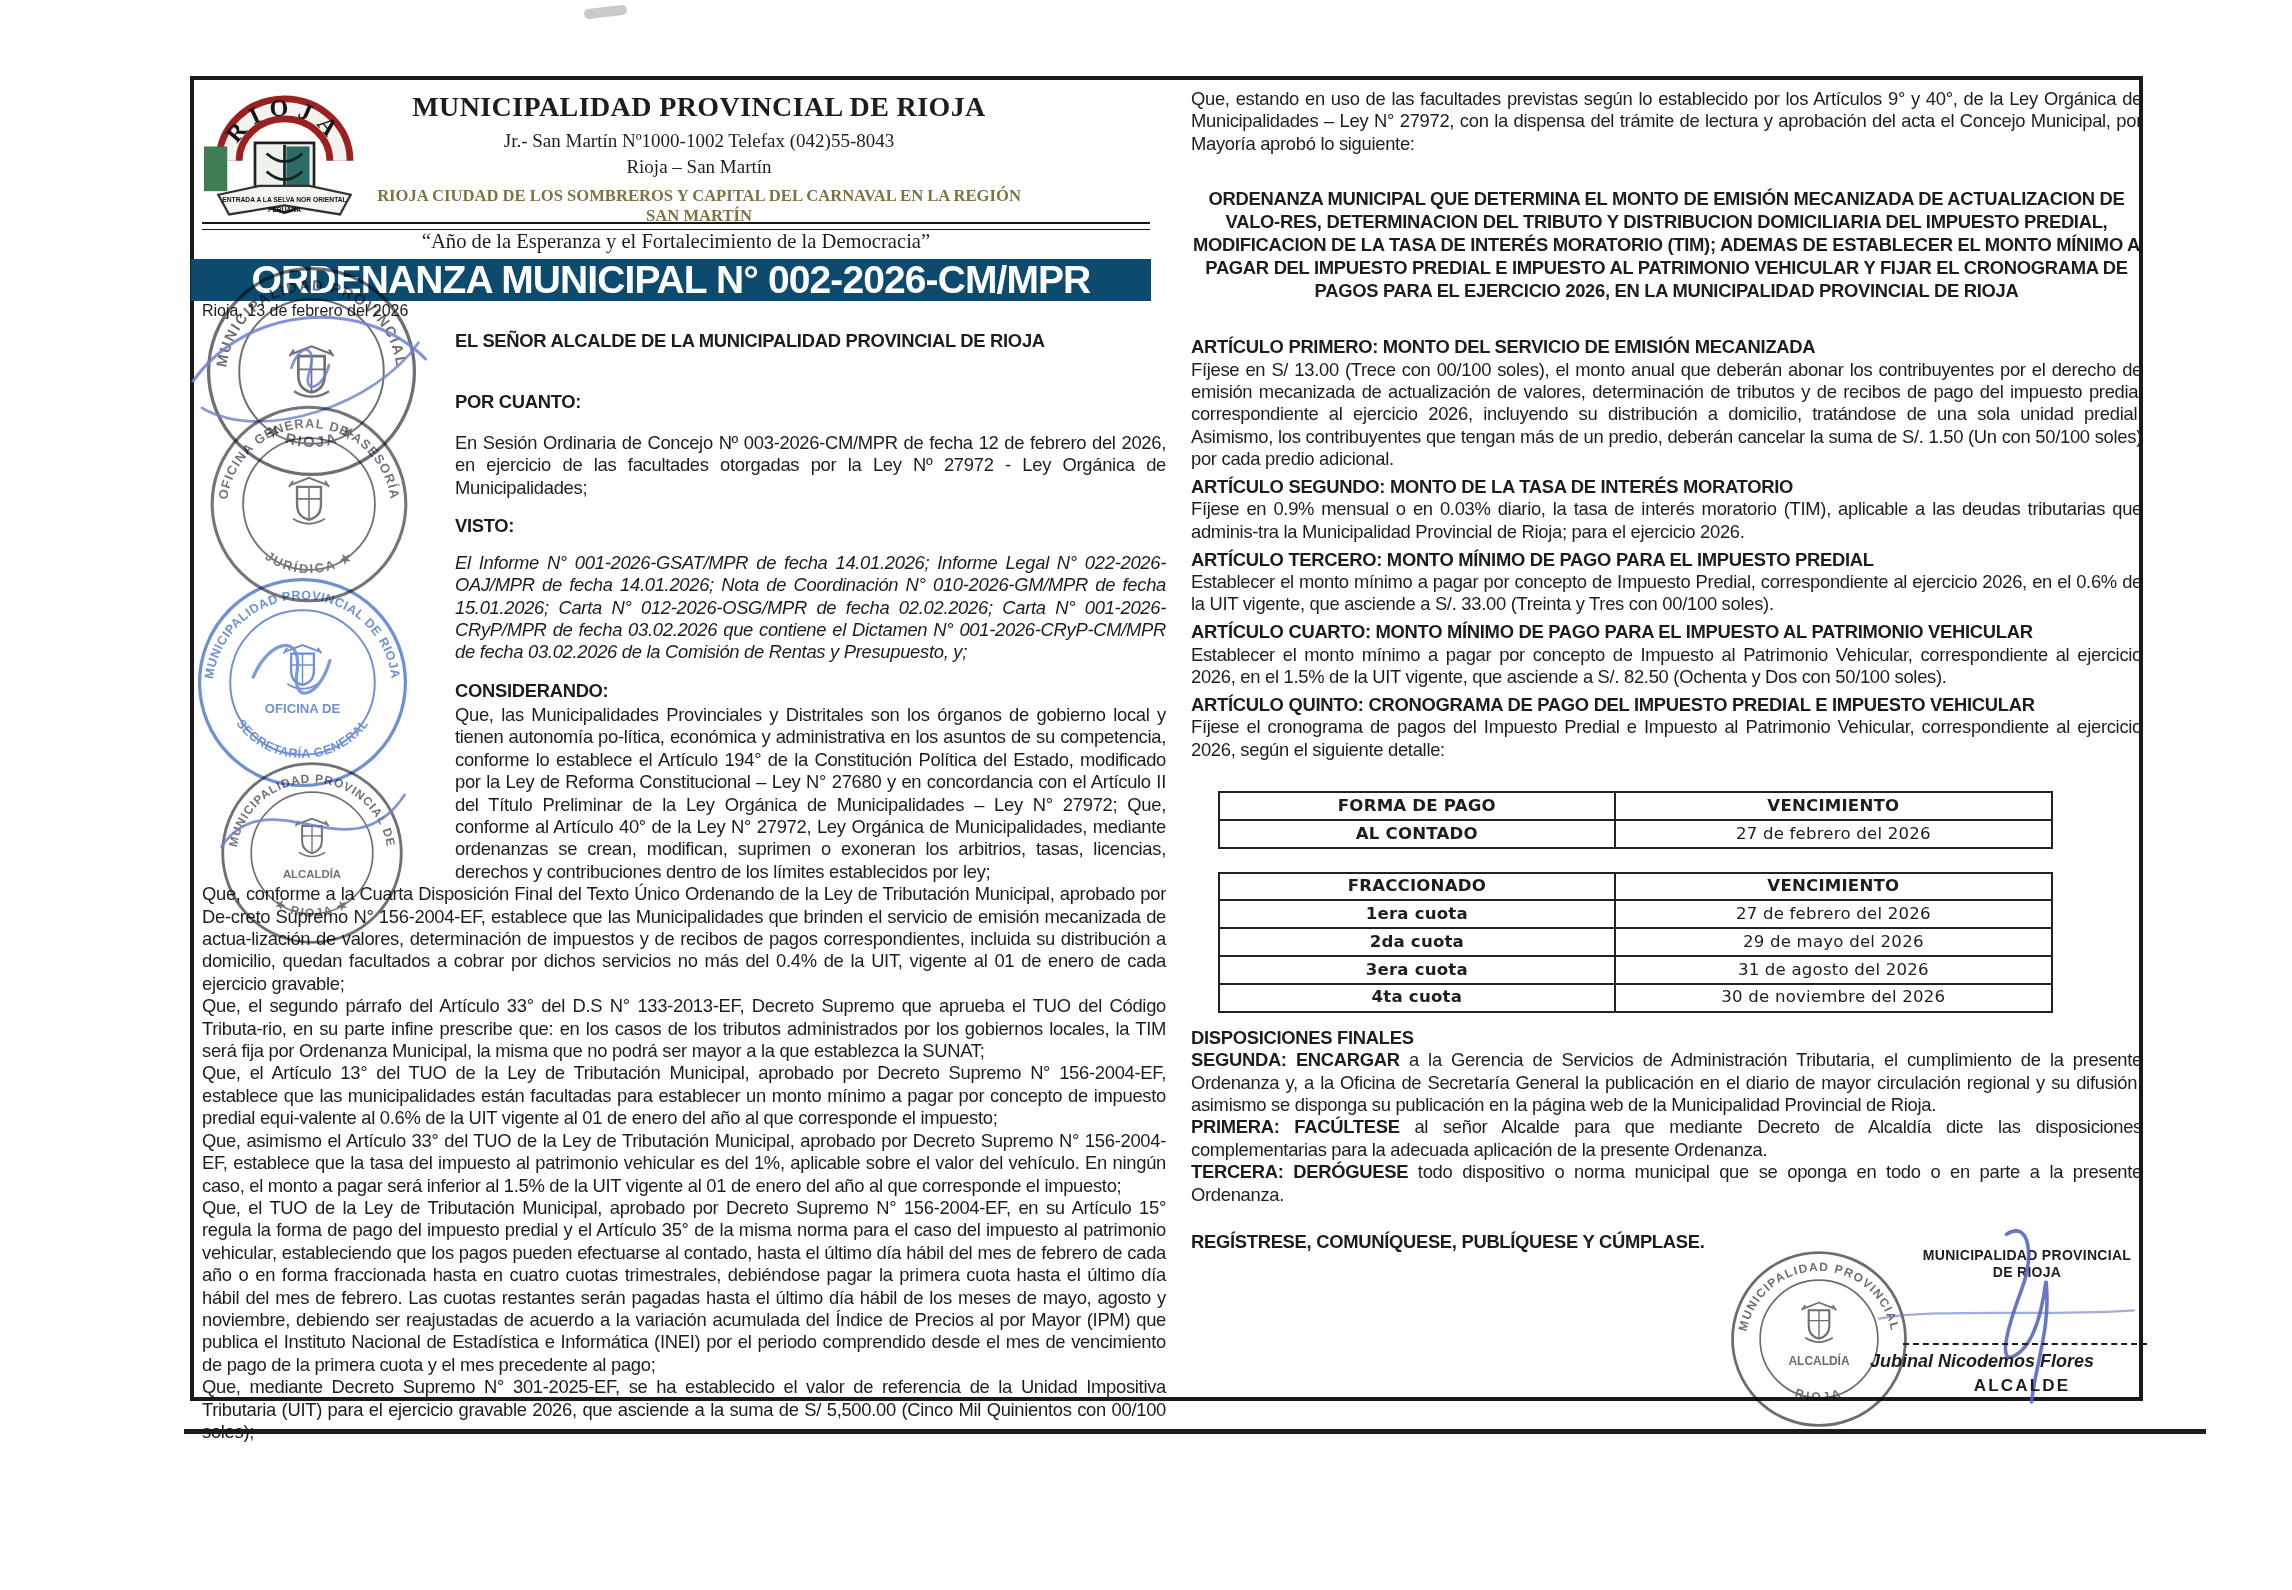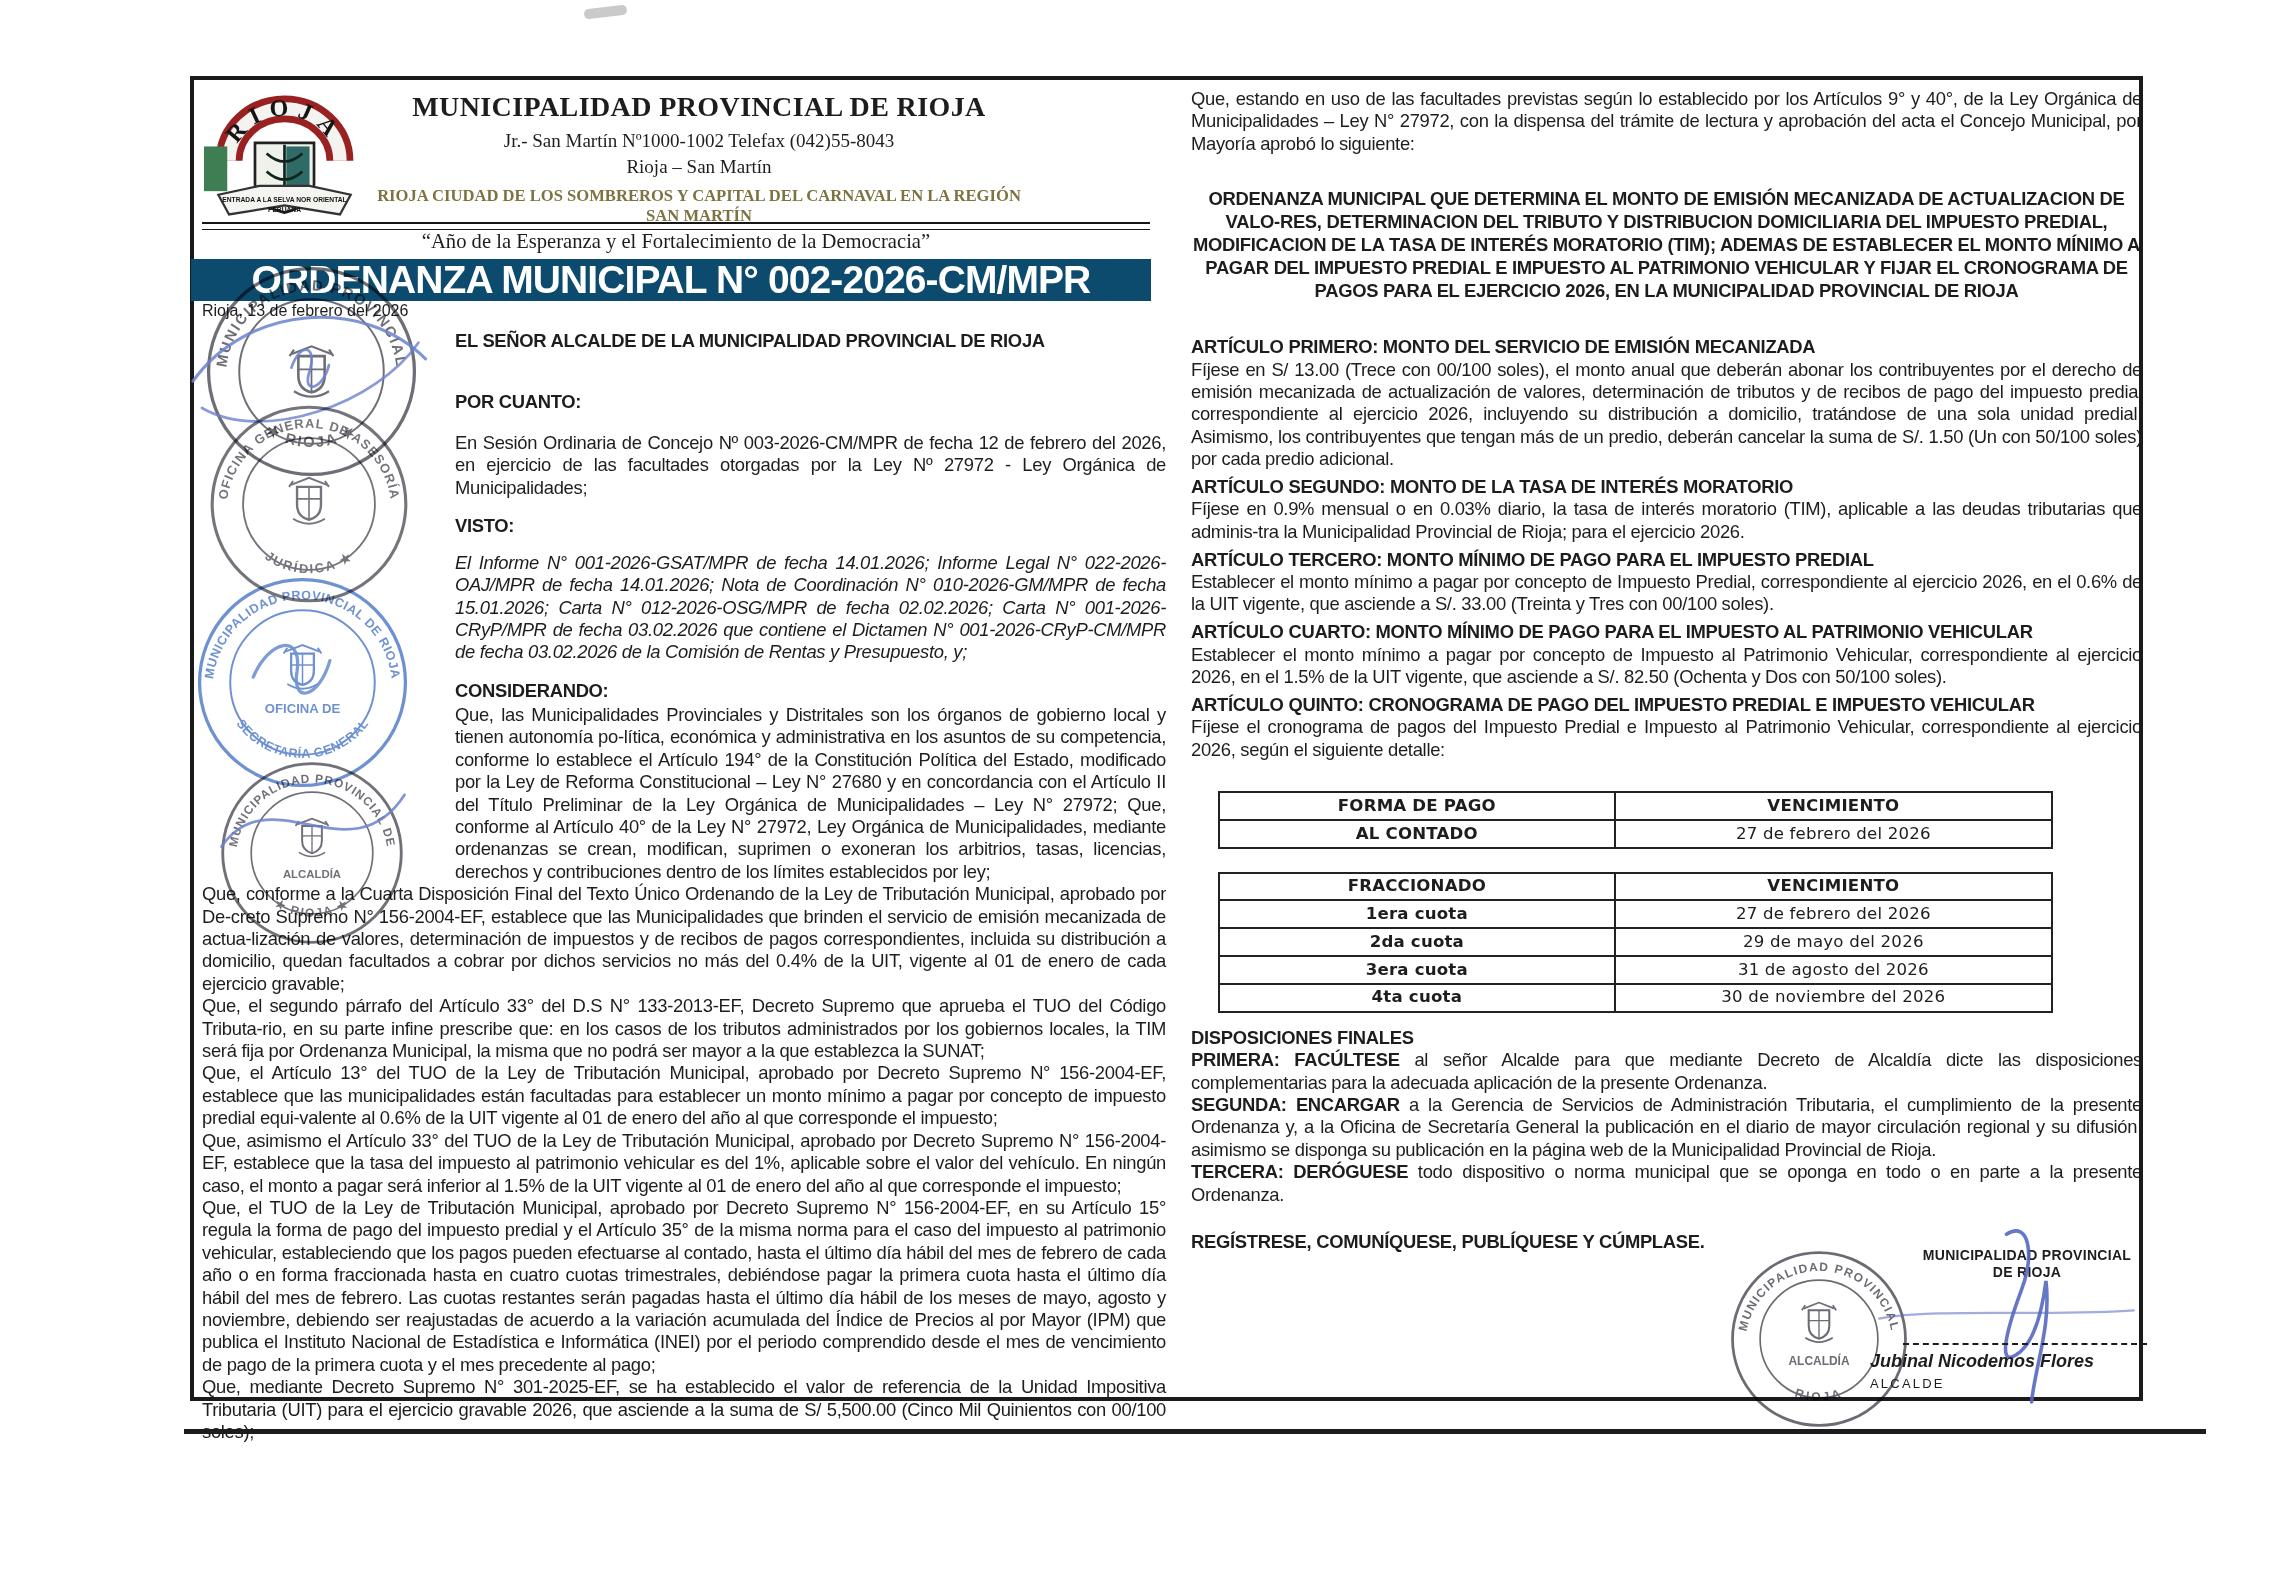--- a/index.html
+++ b/index.html
@@ -35,21 +35,21 @@
   table{border-collapse:collapse;width:100%;font-family:"DejaVu Sans",sans-serif;font-size:16.6px;letter-spacing:0.2px;}
   td,th{border:2.2px solid #222;text-align:center;padding:0.9px 5.4px;height:24px;}
   th{font-weight:bold;} td.c1{font-weight:bold;width:47.5%;}
   .tbl-gap{height:23px;}
   .dispo-h{font-weight:bold;margin-top:14.3px;text-align:left;}
   .registrese{font-weight:bold;margin-top:25px;text-align:left;}
   
   .sig-entity{left:1906px;top:1247px;width:242px;text-align:center;font-weight:bold;font-size:14px;line-height:17px;letter-spacing:0.3px;}
   .sig-rule{left:1903px;top:1343px;width:244px;border-top:2.7px dashed #1c1c1c;}
   .sig-name{left:1870px;top:1351px;width:304px;text-align:left;font-weight:bold;font-size:18px;font-style:italic;}
-  .sig-role{left:1870px;top:1376px;width:304px;font-weight:normal;font-size:13px;letter-spacing:2.2px;}
+  .sig-role{left:1870px;top:1376px;width:304px;text-align:center;font-weight:bold;font-size:17px;letter-spacing:2.2px;}
   .stamp{opacity:.82;mix-blend-mode:multiply;}
   .scribble{pointer-events:none;}
 </style>
 </head>
 <body>
 
 <svg width="0" height="0" style="position:absolute" aria-hidden="true">
   <defs>
     <symbol id="crest" viewBox="0 0 60 60">
       <path d="M12,16 L30,9 L48,16" fill="none" stroke="currentColor" stroke-width="2"></path>
@@ -237,22 +237,22 @@
       </tr>
       <tr>
         <td class="c1">4ta cuota</td>
         <td>30 de noviembre del 2026</td>
       </tr>
     </tbody>
       </table>
   </div>
 
   <p class="dispo-h">DISPOSICIONES FINALES</p>
+  <p><span class="b">SEGUNDA: ENCARGAR</span><span> a la Gerencia de Servicios de Administración Tributaria, el cumplimiento de la presente Ordenanza y, a la Oficina de Secretaría General la publicación en el diario de mayor circulación regional y su difusión; asimismo se disponga su publicación en la página web de la Municipalidad Provincial de Rioja.</span></p>
   <p><span class="b">PRIMERA: FACÚLTESE</span><span> al señor Alcalde para que mediante Decreto de Alcaldía dicte las disposiciones complementarias para la adecuada aplicación de la presente Ordenanza.</span></p>
-  <p><span class="b">SEGUNDA: ENCARGAR</span><span> a la Gerencia de Servicios de Administración Tributaria, el cumplimiento de la presente Ordenanza y, a la Oficina de Secretaría General la publicación en el diario de mayor circulación regional y su difusión; asimismo se disponga su publicación en la página web de la Municipalidad Provincial de Rioja.</span></p>
   <p><span class="b">TERCERA: DERÓGUESE</span><span> todo dispositivo o norma municipal que se oponga en todo o en parte a la presente Ordenanza.</span></p>
 
   <p class="registrese">REGÍSTRESE, COMUNÍQUESE, PUBLÍQUESE Y CÚMPLASE.</p>
 </div>
 
 <svg class="abs stamp" style="left:1727px;top:1247px;color:#4a4a54" width="184" height="184" viewBox="0 0 200 200">
   <circle cx="100" cy="100" r="94" fill="none" stroke="currentColor" stroke-width="3"></circle>
   <circle cx="100" cy="100" r="64" fill="none" stroke="currentColor" stroke-width="1.8"></circle>
   <defs>
     <path id="sE-top" d="M20,106 A80,80 0 0 1 180,106"></path>

